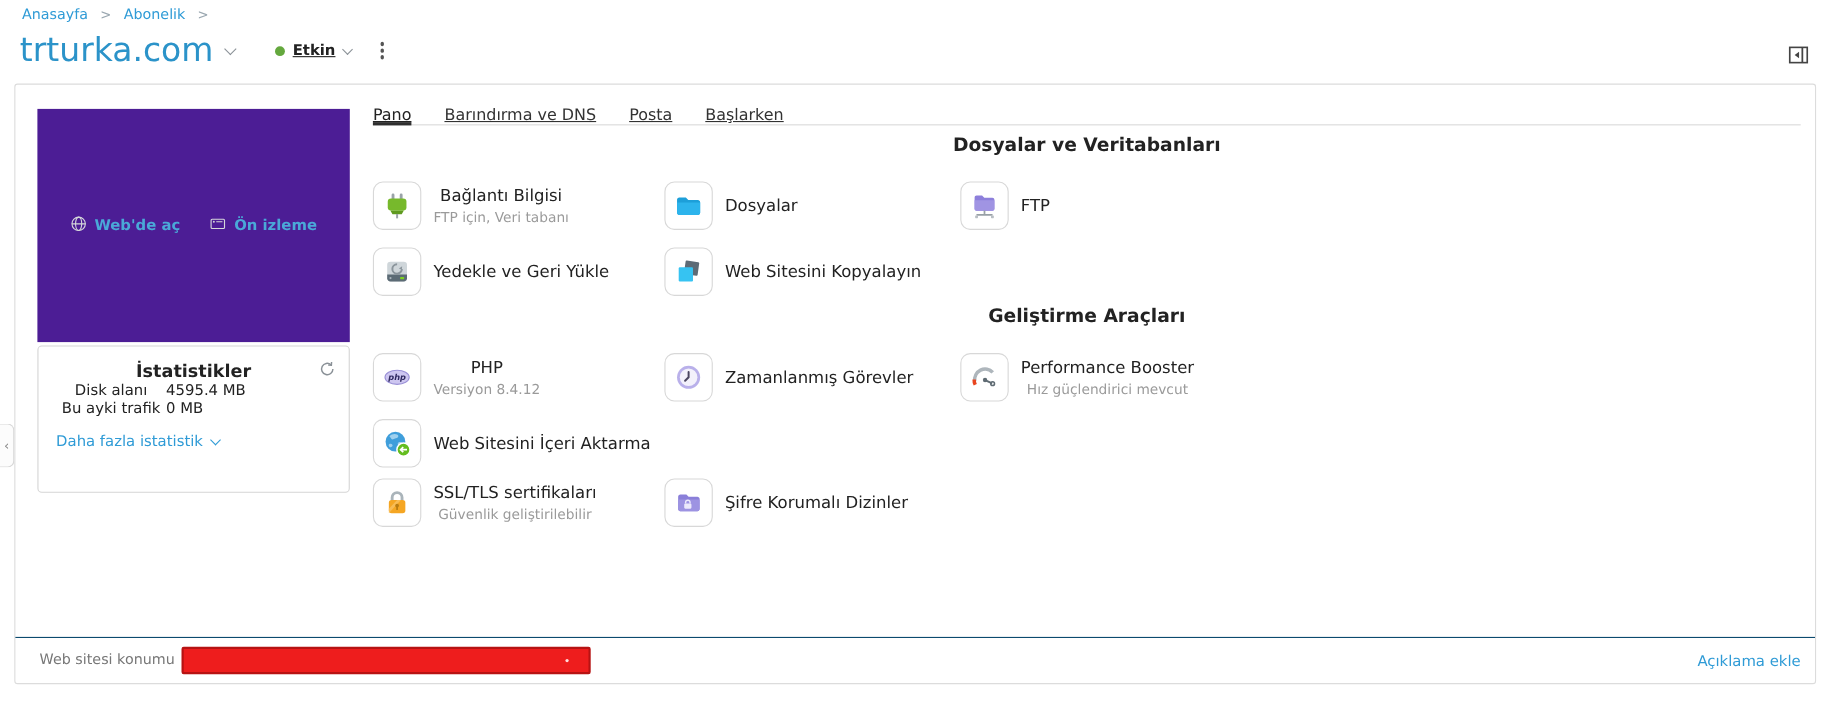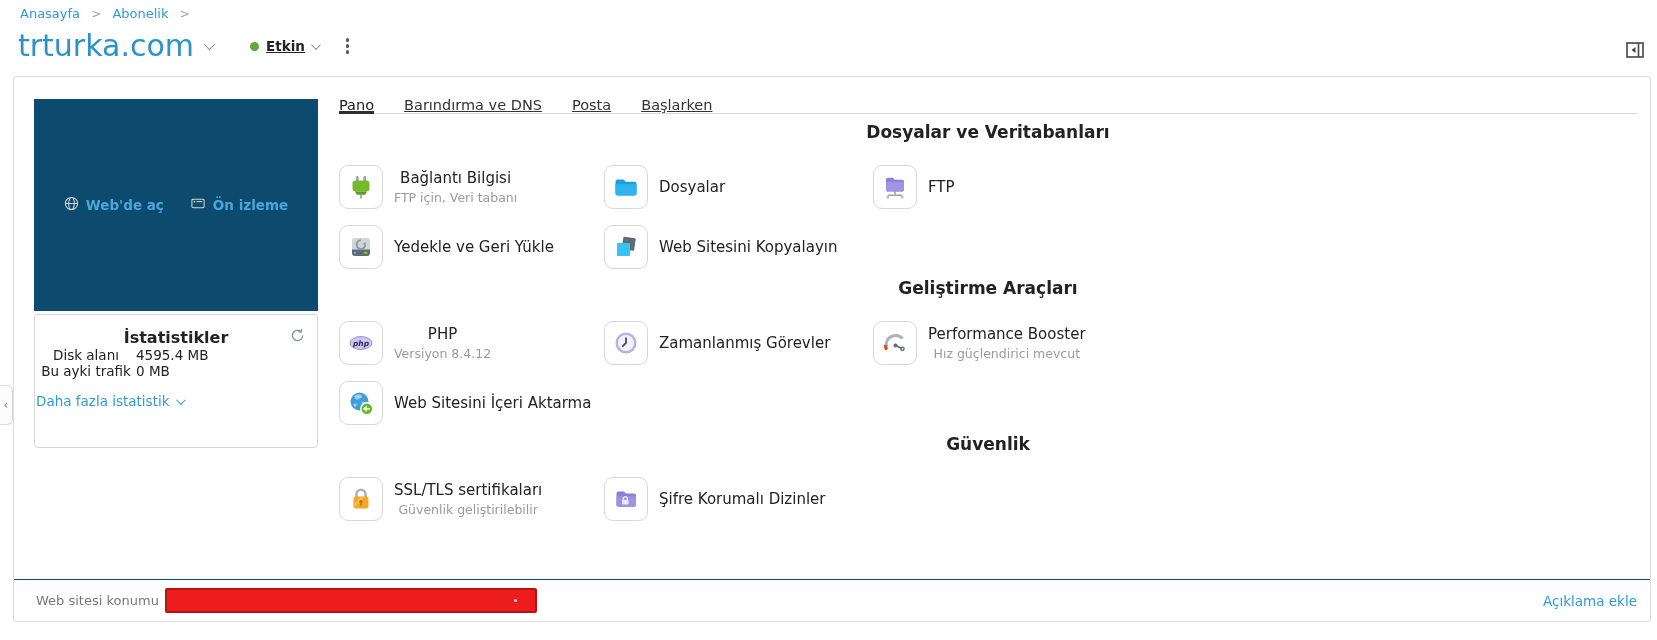--- a/index.html
+++ b/index.html
@@ -20,26 +20,26 @@
   .status-label{font-size:13.5px;font-weight:bold;color:#222;}
   .kebab{display:flex;flex-direction:column;gap:2.5px;margin-left:24px;padding:4px;cursor:pointer;}
   .kebab i{width:3.5px;height:3.5px;border-radius:50%;background:#555;}
   .collapse-btn{position:absolute;right:13px;top:42px;cursor:pointer;line-height:0;}
 
   
   .card{position:absolute;left:13px;top:76px;width:1636px;height:544px;background:#fff;
     border:1px solid #dcdcdc;border-radius:3px;}
 
   
-  .preview{position:absolute;left:20px;top:22px;width:284px;height:212px;background:#0c4a6e;
+  .preview{position:absolute;left:20px;top:22px;width:284px;height:212px;background:#4c1d95;
     display:flex;align-items:center;justify-content:center;gap:26px;}
   .preview-link{display:flex;align-items:center;gap:7px;color:#4aa8d8;font-size:13.5px;
     font-weight:bold;cursor:pointer;}
   .stats{position:absolute;left:20px;top:237px;width:284px;height:134px;border:1px solid #d5d5d5;
-    border-radius:4px;box-sizing:border-box;padding:13px 1px;}
+    border-radius:4px;box-sizing:border-box;padding:13px 16px;}
   .stats-title{font-size:16px;font-weight:bold;}
   .refresh{position:absolute;right:12px;top:13px;cursor:pointer;line-height:0;}
   .stat-row{font-size:13.5px;display:flex;}
   .stat-label{width:100px;flex-shrink:0;}
   .stats-more{margin-top:14px;font-size:13.5px;color:#2f9bd6;cursor:pointer;display:flex;align-items:center;}
   .stats-more .chev{border-color:#2f9bd6;}
 
   
   .main{position:absolute;left:325px;top:0;right:13px;}
   .tabs{display:flex;gap:30px;padding-top:20px;border-bottom:1px solid #d9d9d9;}
@@ -305,21 +305,20 @@
             </span>
             <span>
                 <div class="item-title">Web Sitesini İçeri Aktarma</div>
               </span>
           </div>
 
         </div>
       </div>
 
       <div class="section">
-        <h2 class="section-title">Güvenlik</h2>
         <div class="grid">
 
           <div class="item">
             <span class="tile">
               <svg width="26" height="26" viewBox="0 0 26 26">
                 <path d="M8.5 11V8.3a4.5 4.5 0 0 1 9 0V11" stroke="#aab4ba" stroke-width="2.6" fill="none"></path>
                 <rect x="5.5" y="10.5" width="15" height="12" rx="2.5" fill="#f5a623"></rect>
                 <path d="M5.5 18.5 13 10.5h3.5l-11 12z" fill="#f8bc55"></path>
                 <circle cx="13" cy="15.6" r="1.7" fill="#b97c12"></circle>
                 <rect x="12.2" y="16.4" width="1.6" height="3.2" fill="#b97c12"></rect>

